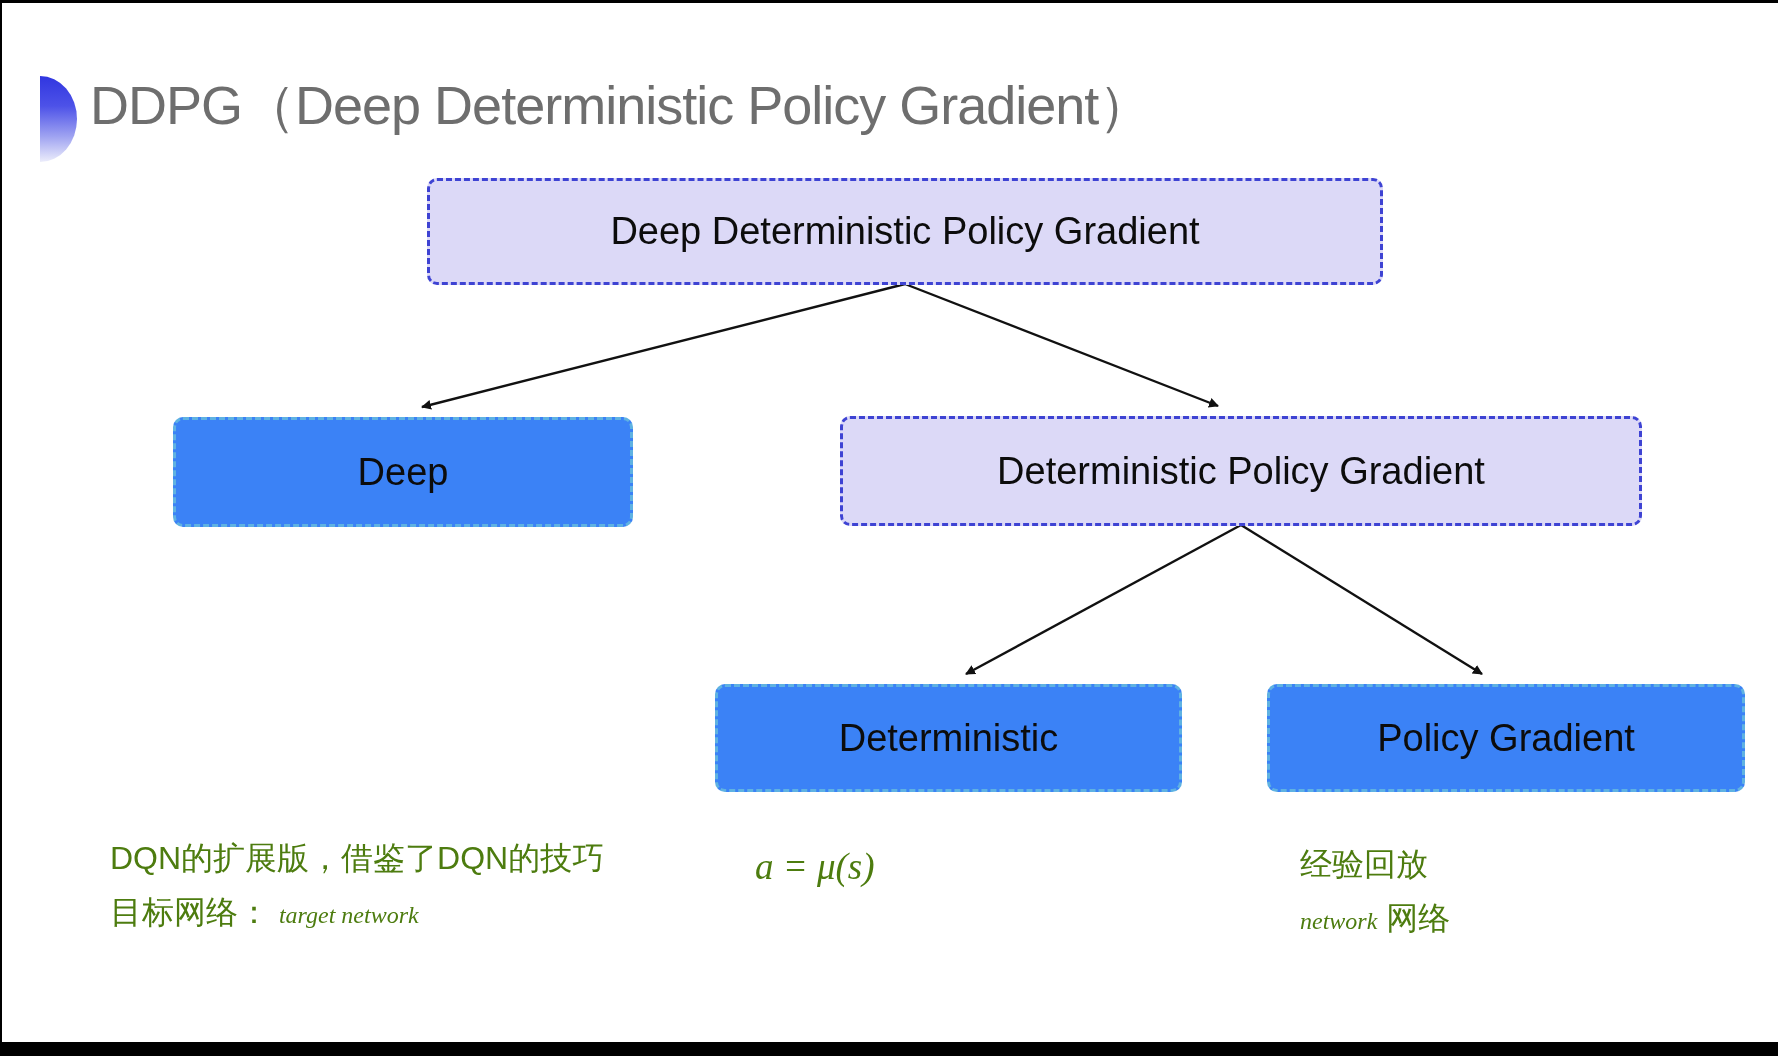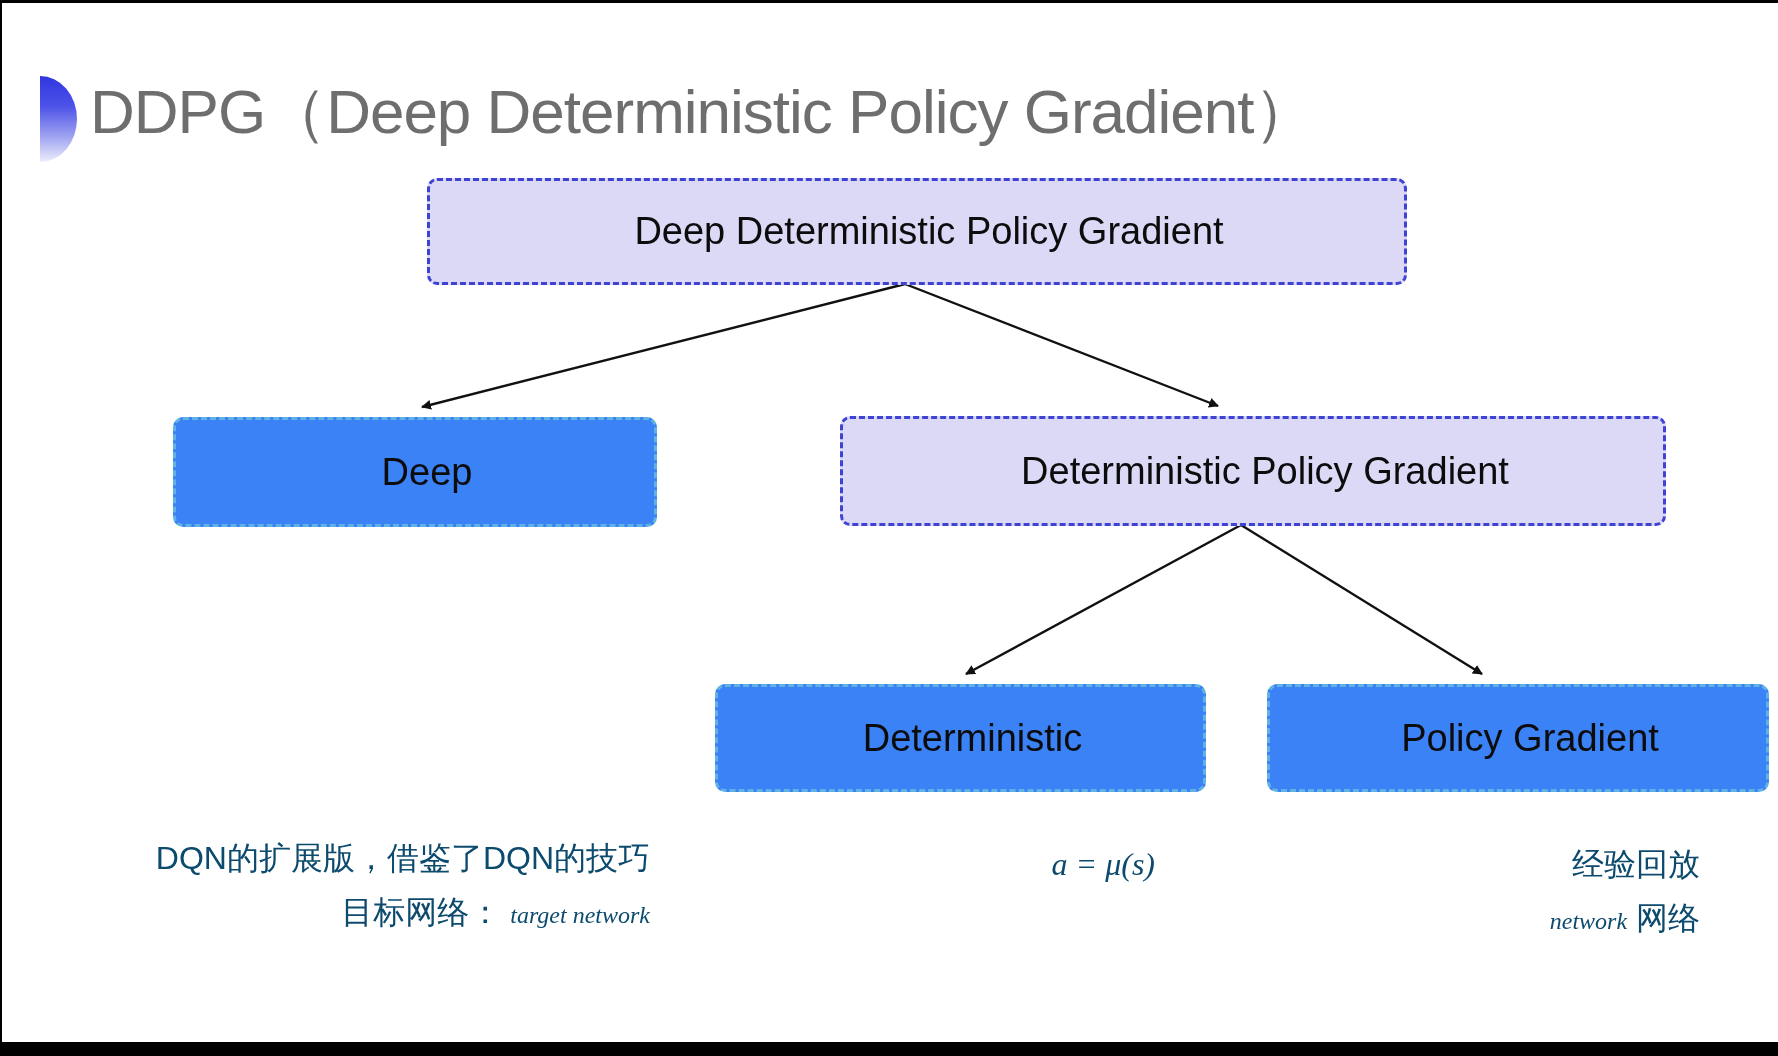--- a/index.html
+++ b/index.html
@@ -13,48 +13,48 @@
   .frame-bottom{position:absolute;left:0;top:1042px;width:1778px;height:14px;background:#000;}
 
   
   .bullet{
     position:absolute;left:40px;top:76px;width:37px;height:86px;
     border-radius:0 100% 100% 0 / 0 50% 50% 0;
     background:linear-gradient(180deg,#3036e0 0%,#4d52e8 35%,#9ea2f1 70%,#ecedfb 100%);
   }
   .page-title{
     position:absolute;left:90px;top:70px;width:1600px;
-    font-size:62px;letter-spacing:-1px;color:#6e6e6e;font-weight:400;white-space:nowrap;
+    font-size:54px;letter-spacing:-1px;color:#6e6e6e;font-weight:400;white-space:nowrap;
   }
 
   
   .node{
     position:absolute;display:flex;align-items:center;justify-content:center;
-    border-radius:10px;font-size:38px;color:#0c0c0c;text-align:center;padding-left:24px;
+    border-radius:10px;font-size:38px;color:#0c0c0c;text-align:center;
   }
   .node.purple{background:#dcd9f7;border:3px dashed #3e43d3;}
   .node.cyan{background:#3b82f6;border:3px dashed #5fb2e2;}
   #node-root{left:427px;top:178px;width:950px;height:101px;}
   #node-deep{left:173px;top:417px;width:454px;height:104px;}
   #node-dpg{left:840px;top:416px;width:796px;height:104px;}
   #node-deterministic{left:715px;top:684px;width:461px;height:102px;}
   #node-pg{left:1267px;top:684px;width:472px;height:102px;}
 
   
   #arrows{position:absolute;left:0;top:0;width:1778px;height:1056px;pointer-events:none;}
 
   
-  .note{position:absolute;text-align:right;font-size:32px;line-height:1.0;color:#0c4a6e;}
+  .note{position:absolute;text-align:left;font-size:32px;line-height:1.0;color:#4d7c0f;}
   .note .row{margin-bottom:22px;}
   .note .row:last-child{margin-bottom:0;}
   #note-deep{left:110px;top:842px;width:540px;}
   #note-det{left:755px;top:848px;width:400px;}
   #note-pg{left:1300px;top:848px;width:400px;}
   .serif-it{font-family:"Liberation Serif","DejaVu Serif",serif;font-style:italic;font-size:24px;}
-  .formula{font-family:"Liberation Serif","DejaVu Serif",serif;font-style:italic;font-size:32px;}
+  .formula{font-family:"Liberation Serif","DejaVu Serif",serif;font-style:italic;font-size:37px;}
 </style>
 </head>
 <body>
 
 <div id="canvas">
 
   <div class="frame-top"></div>
   <div class="frame-left"></div>
   <div class="frame-bottom"></div>
 

